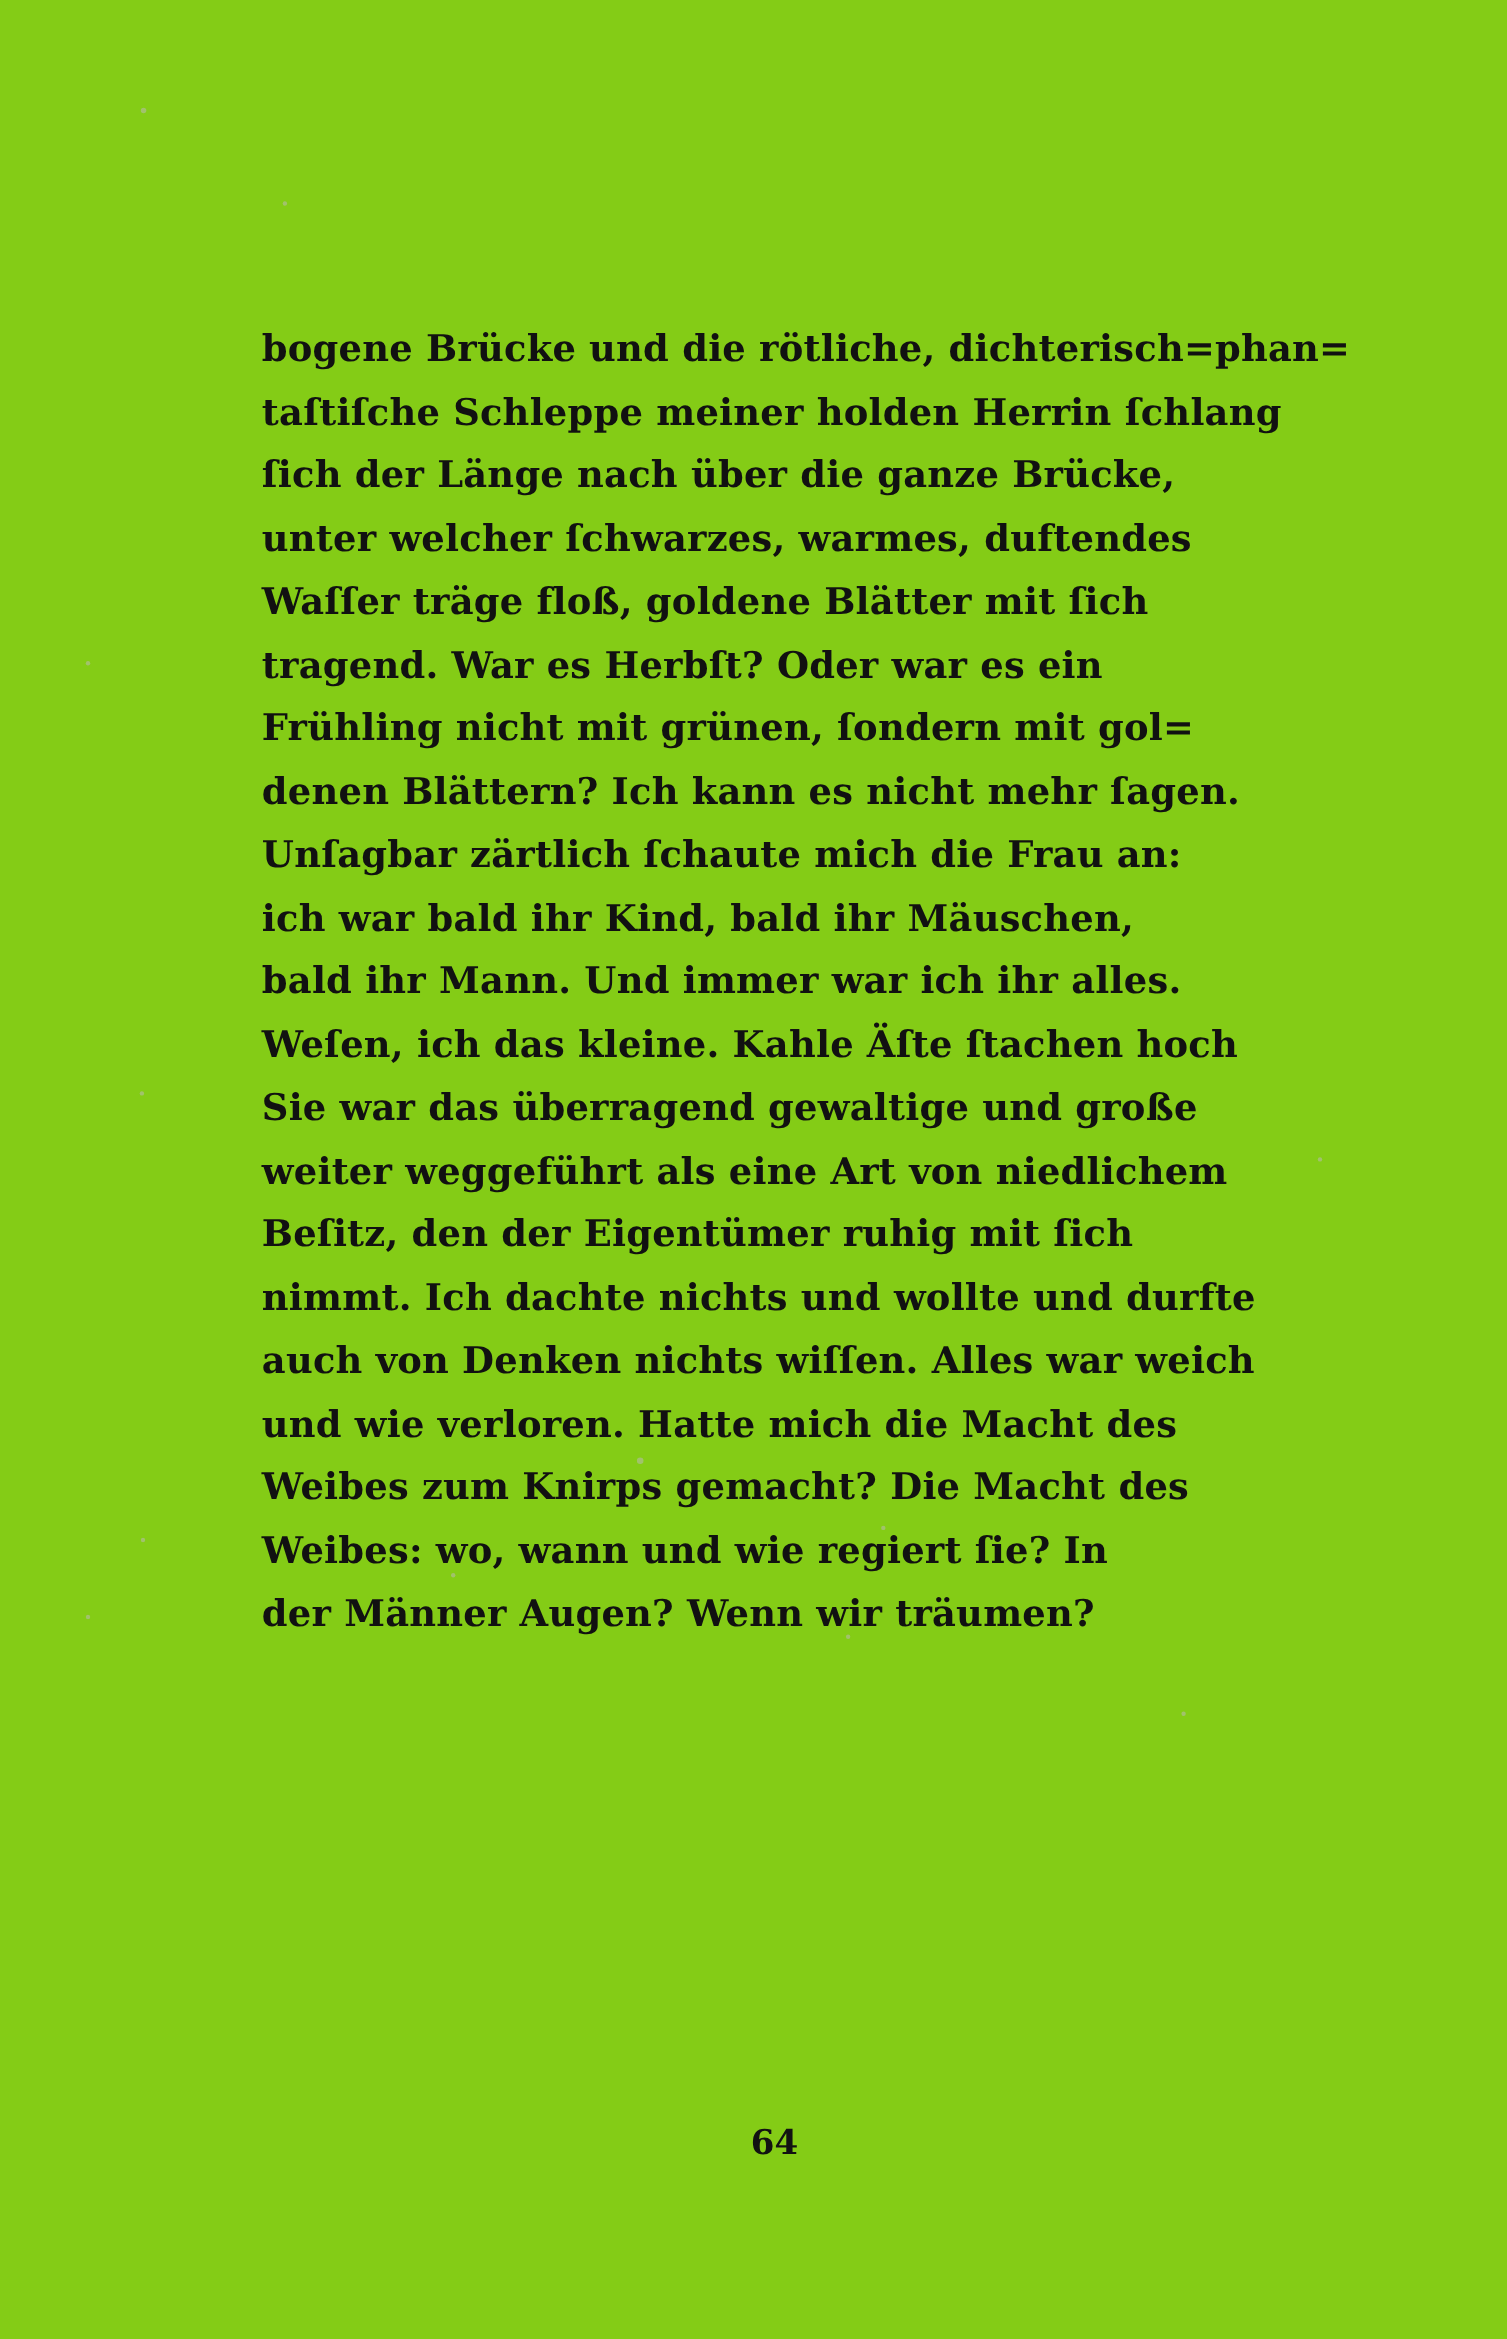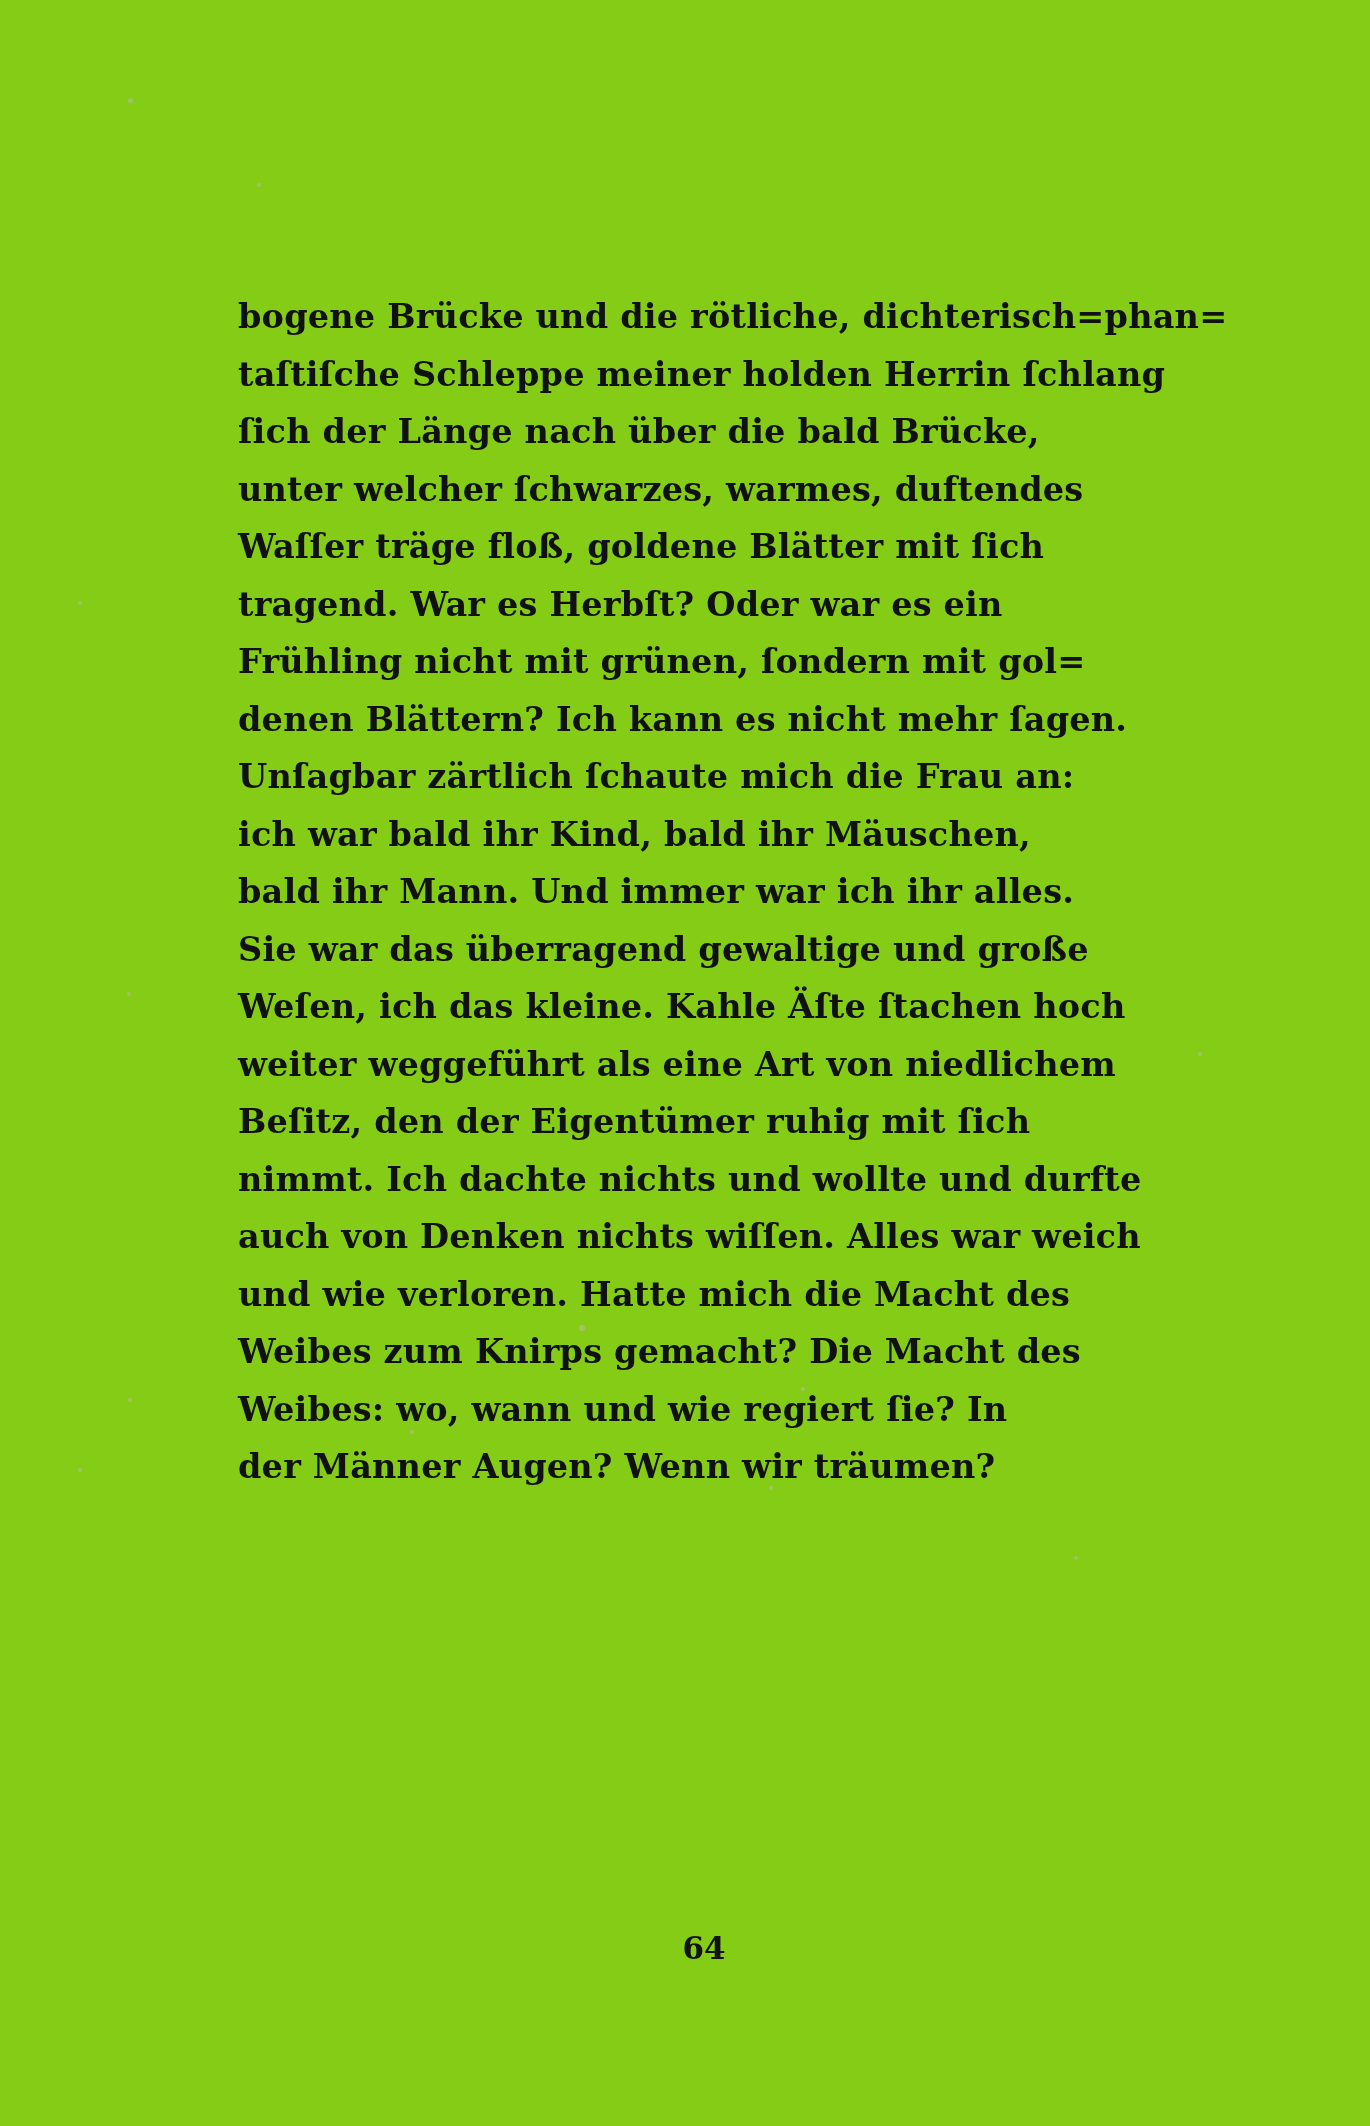--- a/index.html
+++ b/index.html
@@ -75,31 +75,31 @@
   <div class="speck" style="left:128px;top:1398px;width:4px;height:4px;"></div>
   <div class="speck" style="left:410px;top:1430px;width:4px;height:4px;"></div>
   <div class="speck" style="left:78px;top:1468px;width:4px;height:4px;"></div>
   <div class="speck" style="left:769px;top:1486px;width:4px;height:4px;"></div>
   <div class="speck" style="left:1074px;top:1556px;width:4px;height:4px;"></div>
   <div class="speck" style="left:1198px;top:1052px;width:4px;height:4px;"></div>
 
   <div class="textblock">
     <div class="line left">bogene Brücke und die rötliche, dichterisch=phan=</div>
     <div class="line left">taſtiſche Schleppe meiner holden Herrin ſchlang</div>
-    <div class="line left">ſich der Länge nach über die bald Brücke,</div>
+    <div class="line left">ſich der Länge nach über die ganze Brücke,</div>
     <div class="line left">unter welcher ſchwarzes, warmes, duftendes</div>
     <div class="line left">Waſſer träge floß, goldene Blätter mit ſich</div>
     <div class="line left">tragend. War es Herbſt? Oder war es ein</div>
     <div class="line left">Frühling nicht mit grünen, ſondern mit gol=</div>
     <div class="line left">denen Blättern? Ich kann es nicht mehr ſagen.</div>
     <div class="line left">Unſagbar zärtlich ſchaute mich die Frau an:</div>
     <div class="line left">ich war bald ihr Kind, bald ihr Mäuschen,</div>
     <div class="line left">bald ihr Mann. Und immer war ich ihr alles.</div>
+    <div class="line left">Weſen, ich das kleine. Kahle Äſte ſtachen hoch</div>
     <div class="line left">Sie war das überragend gewaltige und große</div>
-    <div class="line left">Weſen, ich das kleine. Kahle Äſte ſtachen hoch</div>
     <div class="line left">weiter weggeführt als eine Art von niedlichem</div>
     <div class="line left">Beſitz, den der Eigentümer ruhig mit ſich</div>
     <div class="line left">nimmt. Ich dachte nichts und wollte und durfte</div>
     <div class="line left">auch von Denken nichts wiſſen. Alles war weich</div>
     <div class="line left">und wie verloren. Hatte mich die Macht des</div>
     <div class="line left">Weibes zum Knirps gemacht? Die Macht des</div>
     <div class="line left">Weibes: wo, wann und wie regiert ſie? In</div>
     <div class="line left">der Männer Augen? Wenn wir träumen?</div>
   </div>
 

